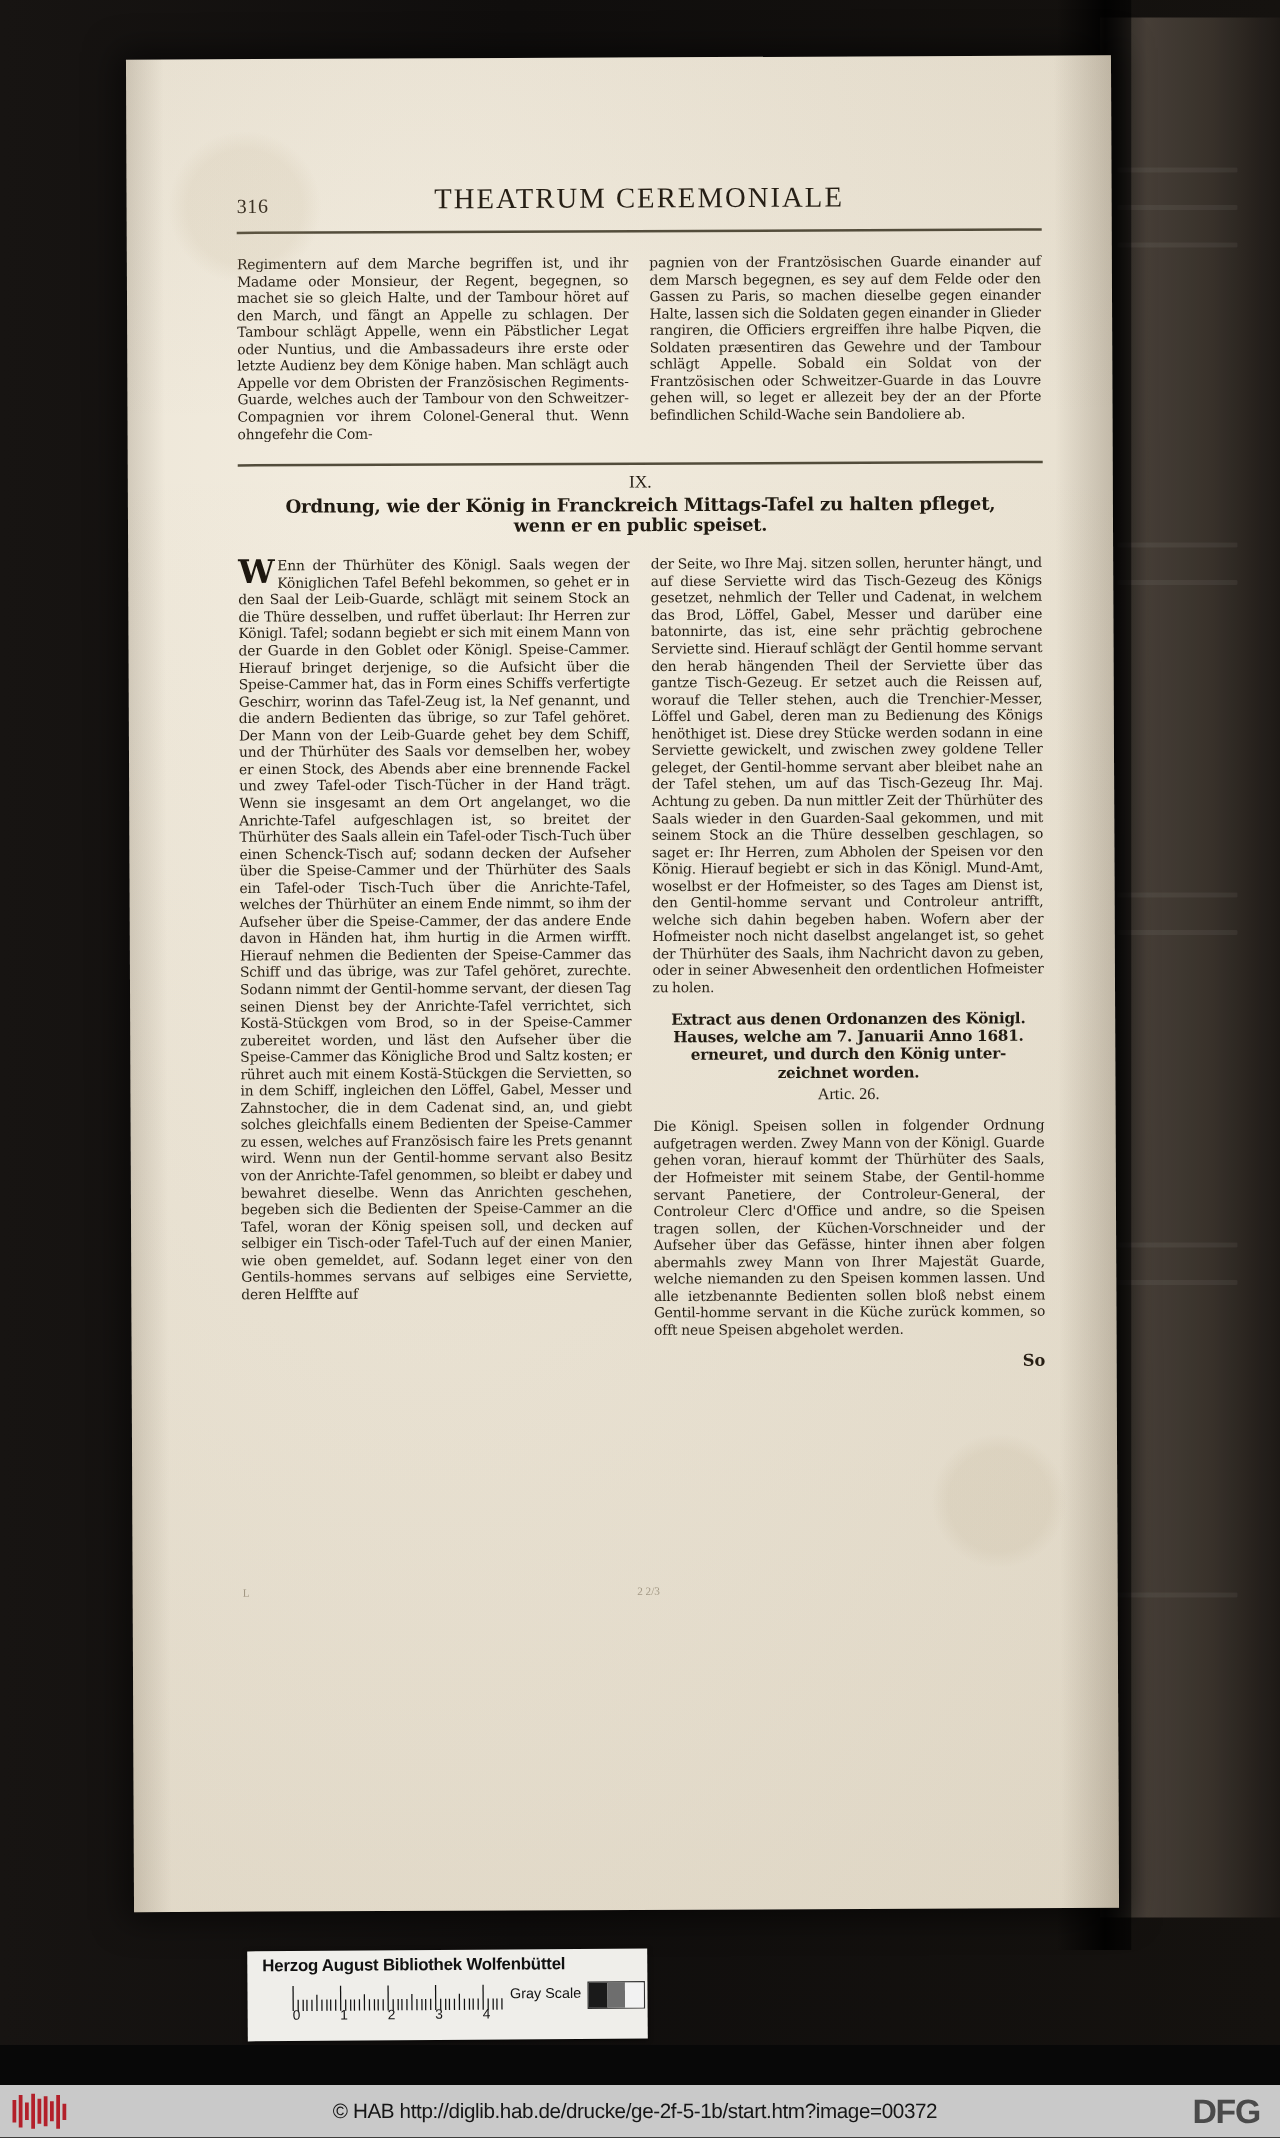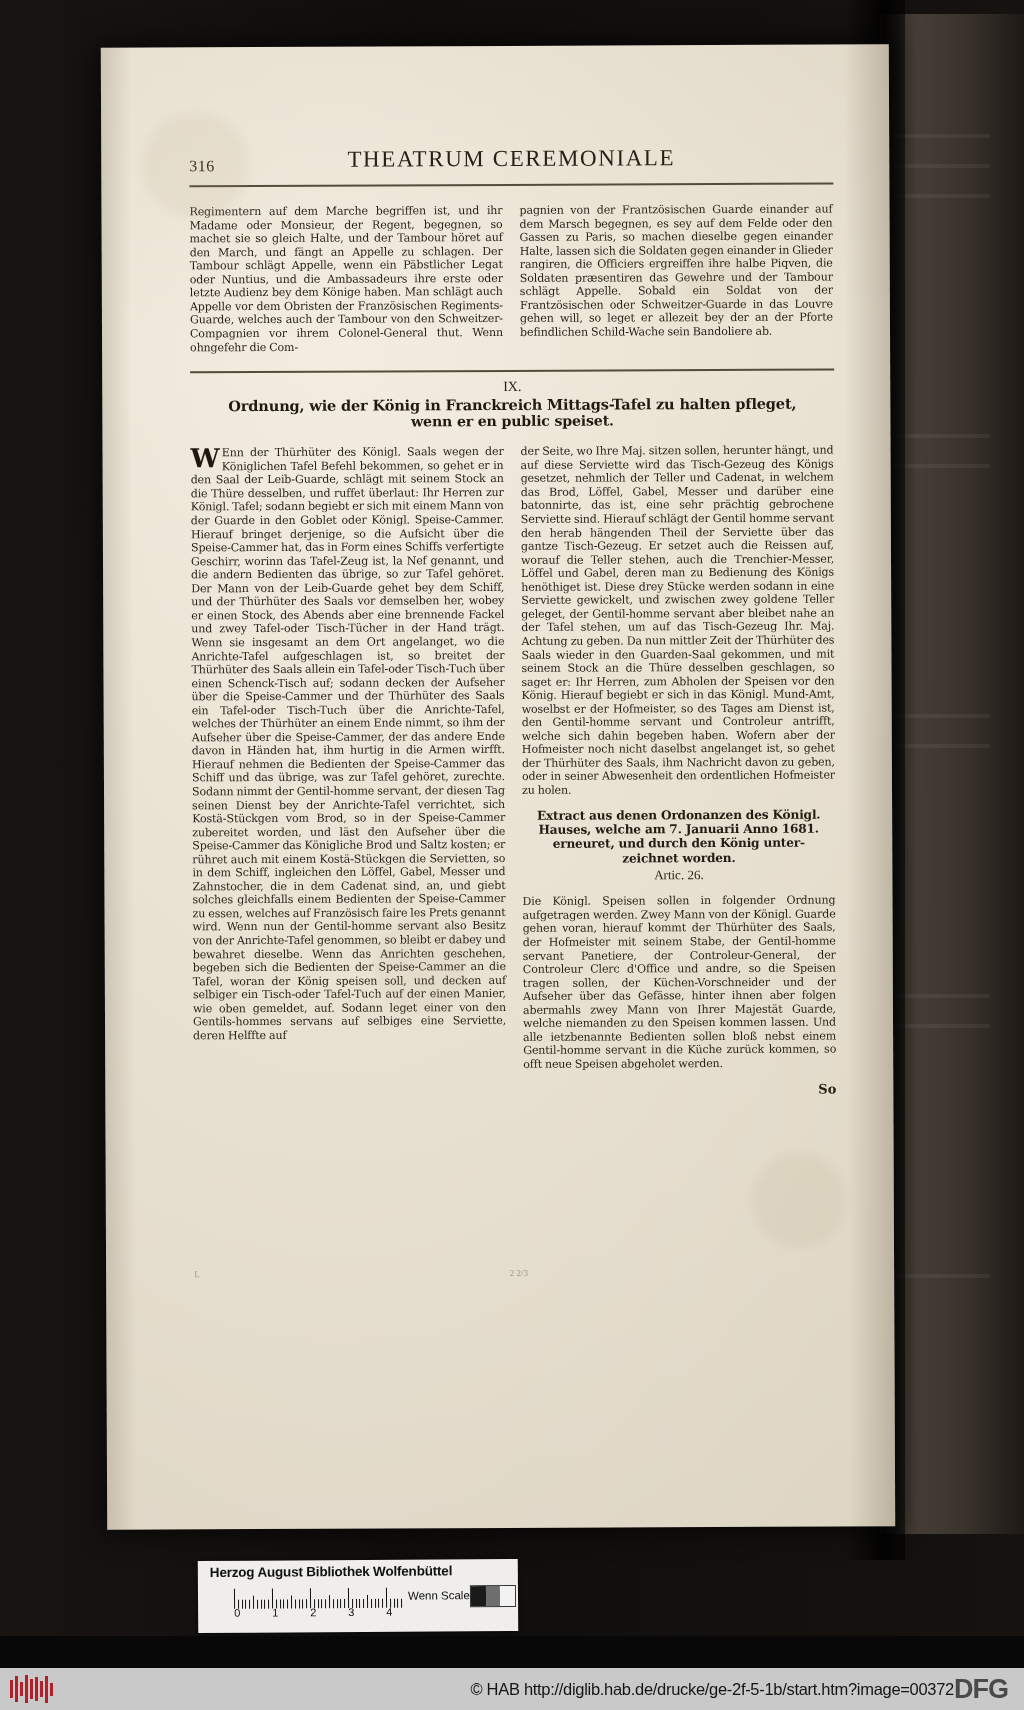--- a/index.html
+++ b/index.html
@@ -185,21 +185,21 @@
     position:absolute;left:0;top:1668px;width:1024px;height:42px;
     background:#c9c9c9;
     display:flex;align-items:center;
   }
   #hab-barcode{
     width:52px;height:30px;margin-left:10px;
     display:flex;gap:2px;align-items:center;
   }
   #hab-barcode i{display:block;width:3px;background:#b3202a;}
   #footer-url{
-    flex:1;text-align:right;
+    flex:1;text-align:center;
     font-family:"Liberation Sans", sans-serif;
     font-size:16.5px;color:#151515;letter-spacing:-0.3px;
   }
   #dfg-logo{
     margin-right:16px;
     font-family:"Liberation Sans", sans-serif;
     font-weight:bold;font-size:27px;color:#4a4a4a;letter-spacing:-1px;
   }
   #footer-top-black{
     position:absolute;left:0;top:1636px;width:1024px;height:32px;background:#080808;
@@ -339,21 +339,21 @@
         <div class="tick" style="left: 163.4px; height: 9px;"></div>
         <div class="tick" style="left: 167.2px; height: 9px;"></div>
       </div>
     <div id="ruler-nums">
         <span style="left: 6px;">0</span>
         <span style="left: 44px;">1</span>
         <span style="left: 82px;">2</span>
         <span style="left: 120px;">3</span>
         <span style="left: 158px;">4</span>
       </div>
-    <div class="gs-label">Wenn Scale</div>
+    <div class="gs-label">Gray Scale</div>
     <div id="grayscale">
       <i style="background:#1a1a1a"></i>
       <i style="background:#6e6e6e"></i>
       <i style="background:#f2f2f2"></i>
     </div>
   </div>
 
   <div id="footer-top-black"></div>
 
   <div id="footer-bar">

